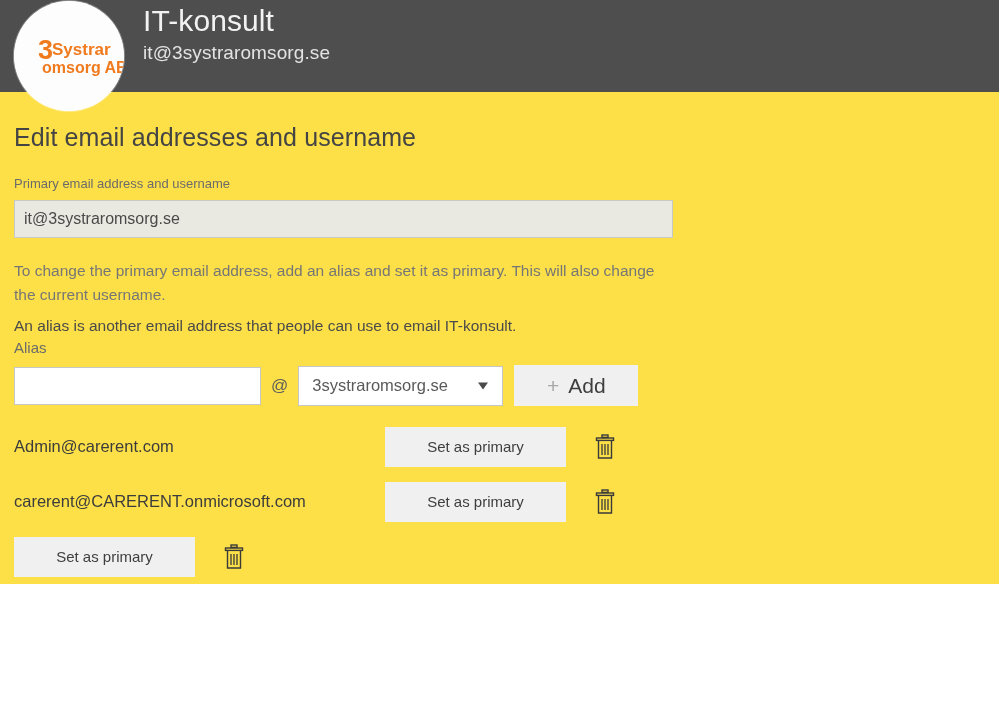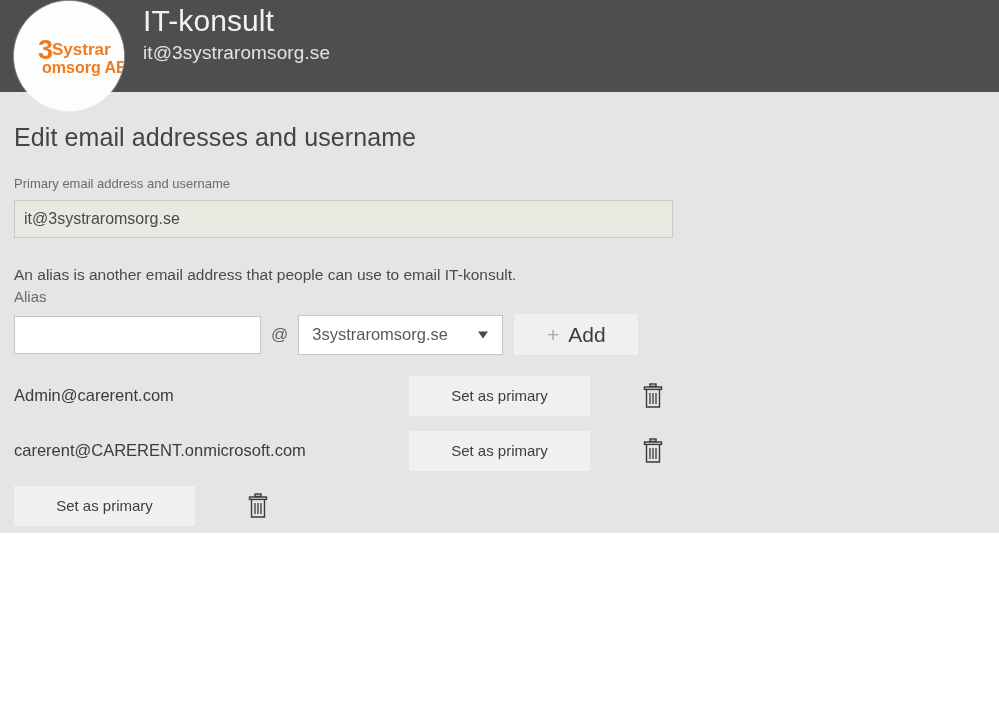--- a/index.html
+++ b/index.html
@@ -68,21 +68,21 @@
     margin-top: 4px;
     letter-spacing: 0.1px;
   }
 
   
   .content {
     position: absolute;
     top: 92px;
     left: 0;
     width: 999px;
-    background: #e5e5e5;
+    background: #fde047;
     padding-left: 14px;
     box-sizing: border-box;
   }
   .page-title {
     color: #444444;
     font-size: 25px;
     font-weight: 400;
     margin-top: 31px;
     letter-spacing: 0.1px;
   }
@@ -117,21 +117,21 @@
   .section-title {
     color: #4c4c4c;
     font-size: 24px;
     font-weight: 400;
     margin-top: 42px;
     letter-spacing: 0.1px;
   }
   .section-desc {
     color: #4a4a4a;
     font-size: 15.5px;
-    margin-top: 28px;
+    margin-top: 10px;
   }
   .alias-label {
     color: #6b6b6b;
     font-size: 15px;
     margin-top: 4px;
   }
 
   
   .alias-row {
     display: flex;
@@ -207,21 +207,20 @@
   }
 
   
   .alias-list {
     margin-top: 13px;
   }
   .alias-item {
     display: flex;
     align-items: center;
     height: 55px;
-    gap: 24px;
   }
   .alias-email {
     color: #3c3c3c;
     font-size: 16.5px;
     width: 371px;
     flex: none;
   }
   .set-primary-btn {
     width: 181px;
     height: 40px;
@@ -266,20 +265,21 @@
 </div>
 
 <div class="content">
 
   <div class="page-title">Edit email addresses and username</div>
 
   <div class="field-label">Primary email address and username</div>
 
   <input class="primary-input" type="text" readonly="" value="it@3systraromsorg.se" style="">
 
+  <div class="help-text">To change the primary email address, add an alias and set it as primary. This will also change the current username.</div>
 
   <div class="section-desc">An alias is another email address that people can use to email IT-konsult.</div>
 
   <div class="alias-label">Alias</div>
 
   <div class="alias-row">
     <input class="alias-input" type="text" placeholder="" style="">
 
     <span class="at-sign">@</span>
 

